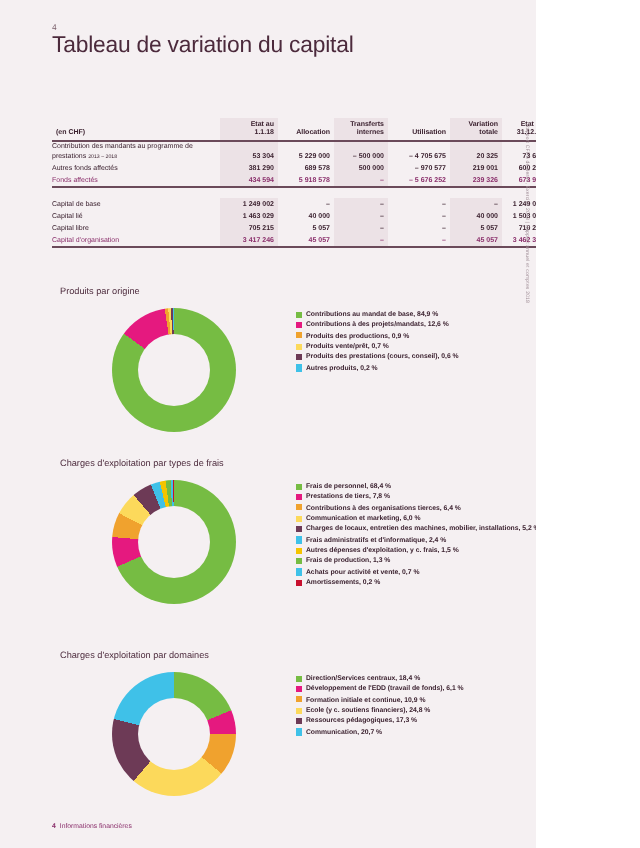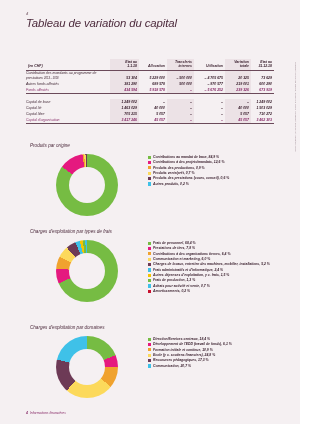--- a/index.html
+++ b/index.html
@@ -9,26 +9,25 @@
   }
   body {
     width: 300px;
     height: 424px;
     overflow: hidden;
     font-family: "Liberation Sans", sans-serif;
     -webkit-font-smoothing: antialiased;
   }
   .page {
     position: relative;
-    width: 300px;
+    width: 268px;
     height: 424px;
     background: #f5f0f2;
     box-sizing: border-box;
     overflow: hidden;
-    font-style: italic;
   }
 
   
   .page-num {
     position: absolute;
     left: 26px;
     top: 11px;
     font-size: 4.2px;
     color: #7a5f6b;
     letter-spacing: 0.2px;

